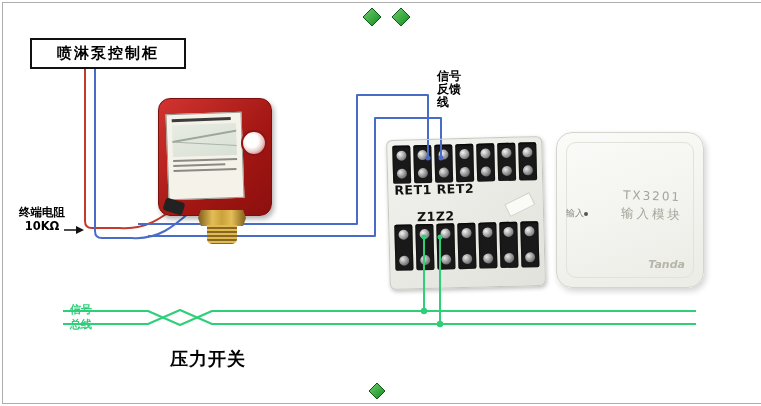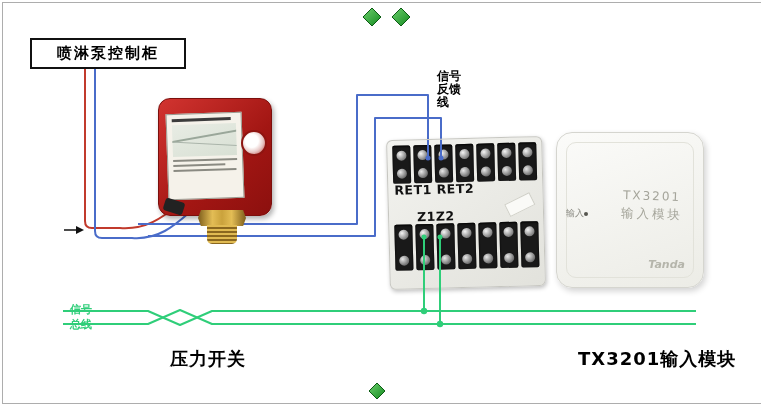--- a/index.html
+++ b/index.html
@@ -158,32 +158,35 @@
     <div class="tx-inner"></div>
     <div class="tx-model">TX3201</div>
     <div class="tx-name">输入模块</div>
     <div class="tx-port">
       <span>输入</span>
       <span class="tx-led"></span>
     </div>
     <div class="tx-brand">Tanda</div>
   </div>
 
+  <div class="res-label">
+    <div>终端电阻</div>
+    <div>10KΩ</div>
+  </div>
 
   <div class="fb-label">
     <div>信号</div>
     <div>反馈</div>
     <div>线</div>
   </div>
 
   <div class="bus-label l1">信号</div>
   <div class="bus-label l2">总线</div>
 
   <div class="cap ps">压力开关</div>
-  <div class="cap tx">TX3201输入模块</div>
 
   <svg class="under" width="761" height="406" viewBox="0 0 761 406">
     <path d="M85 65 L85 221 Q85 228 92 228 L120 228 C148 230 164 216 182 202" fill="none" stroke="#c13a2c" stroke-width="2" stroke-linecap="round"></path>
     <path d="M95 65 L95 231 Q95 238 102 238 L132 238 C158 240 174 226 190 212" fill="none" stroke="#4a6cc9" stroke-width="2" stroke-linecap="round"></path>
     <path d="M138 224 L357 224 L357 95 L428 95 L428 142" fill="none" stroke="#4a6cc9" stroke-width="2" stroke-linejoin="round"></path>
     <path d="M148 236 L375 236 L375 118 L441 118 L441 142" fill="none" stroke="#4a6cc9" stroke-width="2" stroke-linejoin="round"></path>
   </svg>
 
   <svg class="over" width="761" height="406" viewBox="0 0 761 406">
     <defs>

